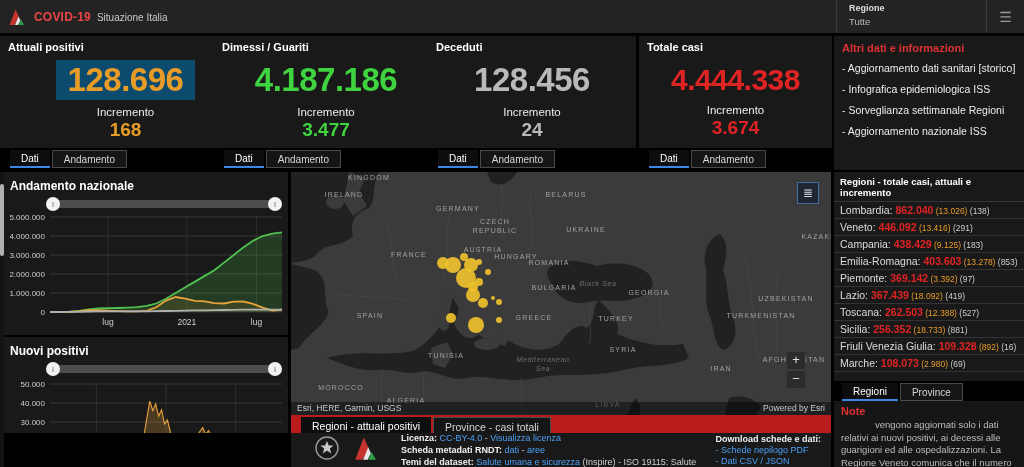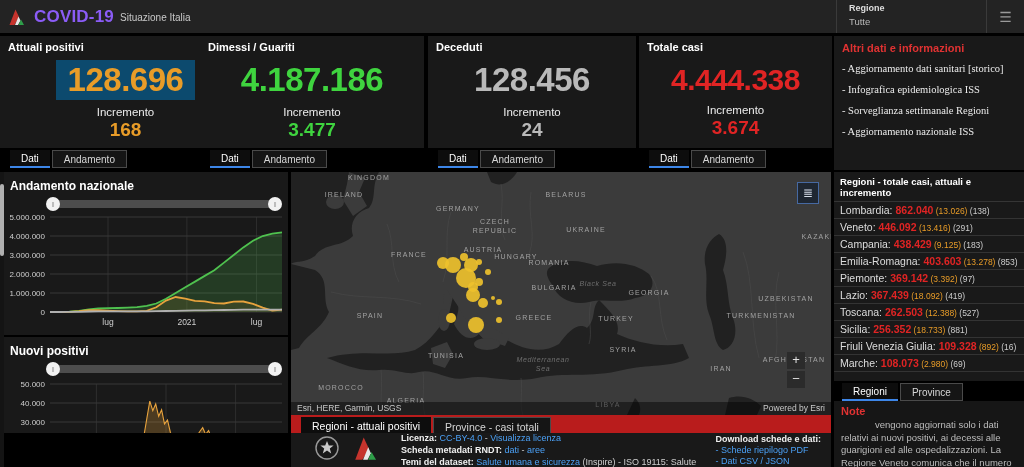--- a/index.html
+++ b/index.html
@@ -3,21 +3,21 @@
 <meta charset="utf-8">
 <style>
   * { margin:0; padding:0; box-sizing:border-box; }
   html,body { width:1024px; height:467px; overflow:hidden; background:#000; font-family:"Liberation Sans",sans-serif; }
   .abs { position:absolute; }
   #stage { position:relative; width:1024px; height:467px; background:#000; }
 
   
   #header { left:0; top:0; width:1024px; height:33px; background:#232323; display:flex; align-items:center; }
   .logo-wrap { width:34px; display:flex; justify-content:center; }
-  .app-title { color:#8b5cf6; font-size:17px; font-weight:bold; letter-spacing:.2px; }
+  .app-title { color:#ef4444; font-size:12px; font-weight:bold; letter-spacing:.2px; }
   .app-subtitle { color:#c9c9c9; font-size:10px; margin-left:6px; position:relative; top:1px; }
   .hdr-spacer { flex:1; }
   .hdr-block { border-left:1px solid #3a3a3a; height:33px; padding:3px 12px 0 12px; }
   .hdr-label { color:#ddd; font-size:9px; font-weight:bold; }
   .hdr-value { color:#b9b9b9; font-size:9.5px; margin-top:3px; }
   #hdr-data { width:134px; } #hdr-region { width:150px; }
   #hamburger { width:38px; height:33px; border-left:1px solid #3a3a3a; display:flex; align-items:center; justify-content:center; color:#9a9a9a; font-size:14px; cursor:pointer; }
 
   
   .stat-col { top:36px; height:134px; }
@@ -27,21 +27,21 @@
   .stat-value { font-size:33px; font-weight:bold; letter-spacing:-.5px; padding:1px 12px; display:inline-block; }
   .stat-inc-label { color:#ececec; font-size:11.5px; text-align:center; margin-top:6px; }
   .stat-increment { font-size:19px; font-weight:bold; text-align:center; margin-top:1px; }
   .tab-row { display:flex; margin:2px 0 0 10px; gap:2px; }
   .tab { font-size:10px; color:#d6d6d6; padding:3px 11px 2px 11px; border:1px solid #4a4a4a; background:#151515; cursor:pointer; }
   .tab.active { border:none; background:#0d0d0d; border-bottom:2px solid #3d86e8; color:#fff; }
 
   
   #altri { left:834px; top:36px; width:190px; height:134px; background:#191919; padding:6px 8px; }
   .red-title { color:#e03232; font-size:11px; font-weight:bold; }
-  .info-link { color:#ececec; font-size:10.5px; margin-top:8px; line-height:1.25; cursor:pointer;font-family:Liberation Serif, serif; }
+  .info-link { color:#ececec; font-size:10.5px; margin-top:8px; line-height:1.25; cursor:pointer; }
 
   #regions-panel { left:834px; top:172px; width:190px; height:209px; background:#191919; overflow:hidden; }
   #regions-title { color:#fff; font-size:9.5px; font-weight:bold; padding:4px 6px 3px 6px; border-bottom:1px solid #353535; }
   .r-row { font-size:10.5px; padding:2px 6px; border-bottom:1px solid #333; white-space:nowrap; overflow:hidden; cursor:pointer; }
   .r-name { color:#ddd; }
   .r-total { font-weight:bold; font-size:10.5px; }
   .r-act { font-size:8.5px; }
   .r-inc { color:#ccc; font-size:8.5px; }
   #region-tabs { left:834px; top:381px; width:190px; height:20px; background:#000; }
   #region-tabs .tab-row { margin-left:8px; }
@@ -116,21 +116,21 @@
       <div class="stat-value-row"><span class="stat-value" style="color: rgb(232, 156, 40); background: #0c4a6e;">128.696</span></div>
       <div class="stat-inc-label">Incremento</div>
       <div class="stat-increment" style="color: rgb(232, 156, 40);">168</div>
     </div>
     <div class="tab-row">
       <div class="tab active">Dati</div>
       <div class="tab">Andamento</div>
     </div>
   </div>
 
-  <div class="abs stat-col" style="left:200px;width:224px;">
+  <div class="abs stat-col" style="left:214px;width:224px;">
     <div class="stat-card">
       <div class="stat-title">Dimessi / Guariti</div>
       <div class="stat-value-row"><span class="stat-value" style="color: rgb(63, 212, 63);">4.187.186</span></div>
       <div class="stat-inc-label">Incremento</div>
       <div class="stat-increment" style="color: rgb(63, 212, 63); text-align: center;">3.477</div>
     </div>
     <div class="tab-row">
       <div class="tab active">Dati</div>
       <div class="tab">Andamento</div>
     </div>

